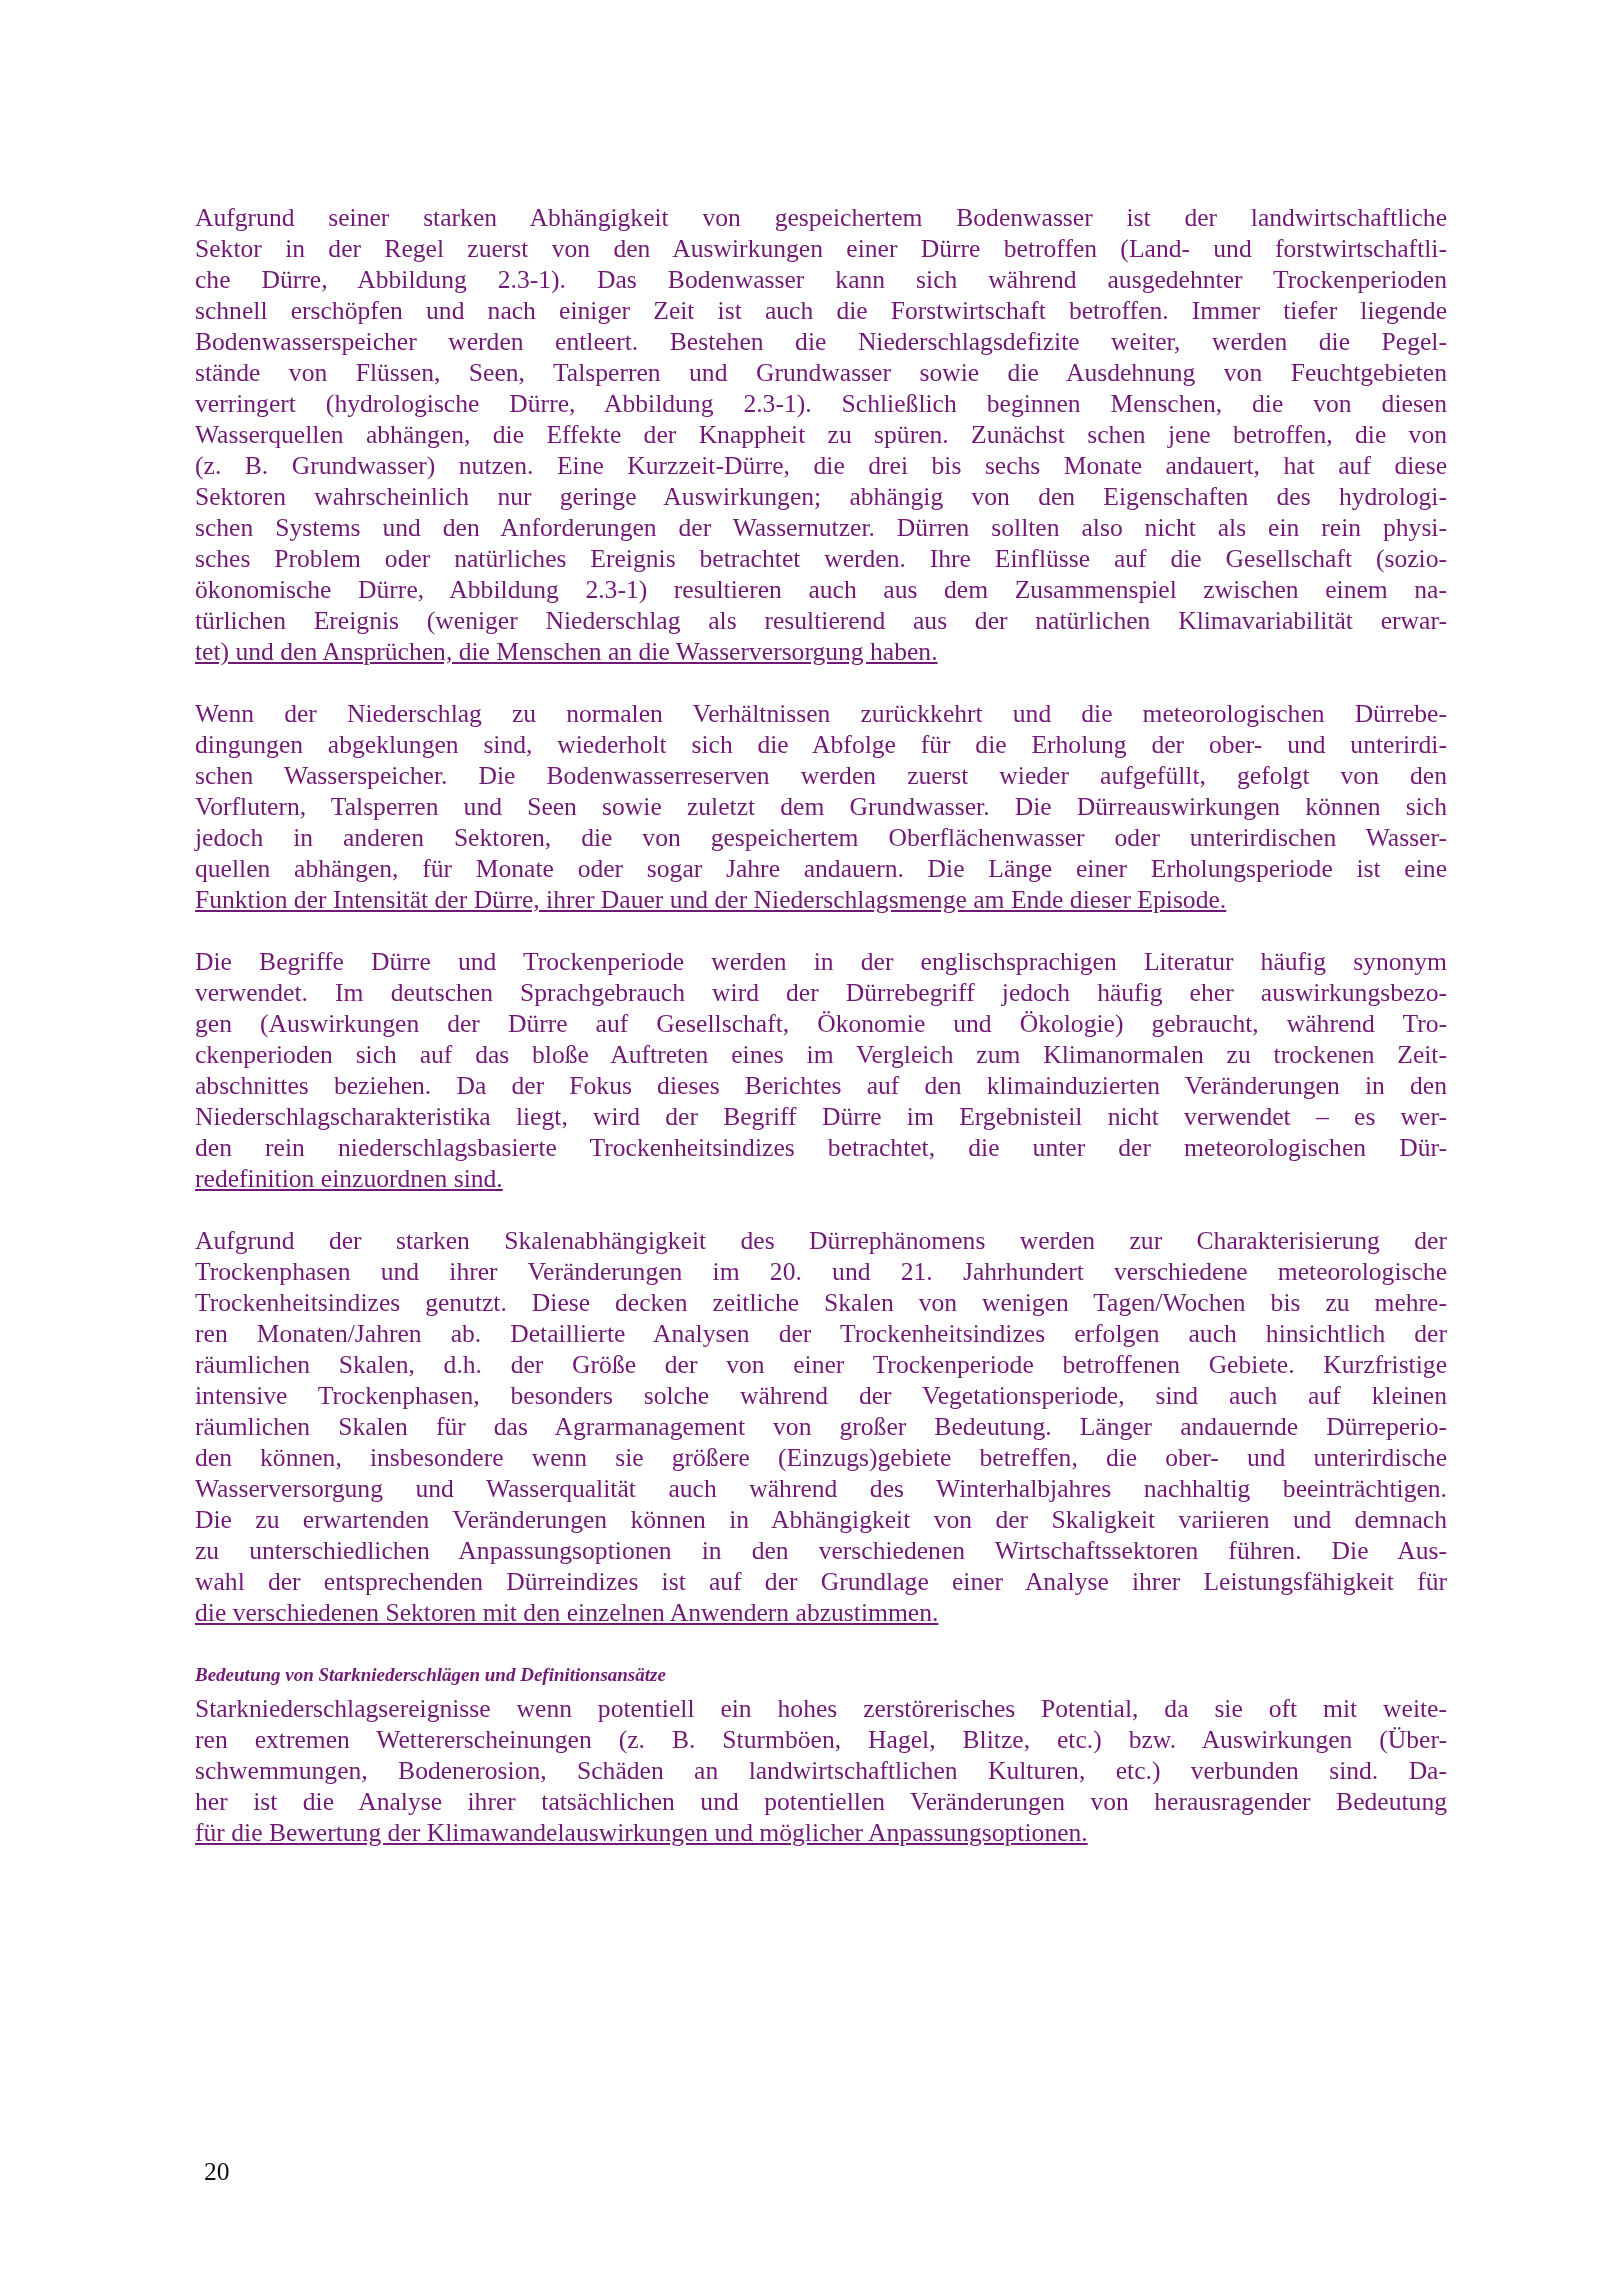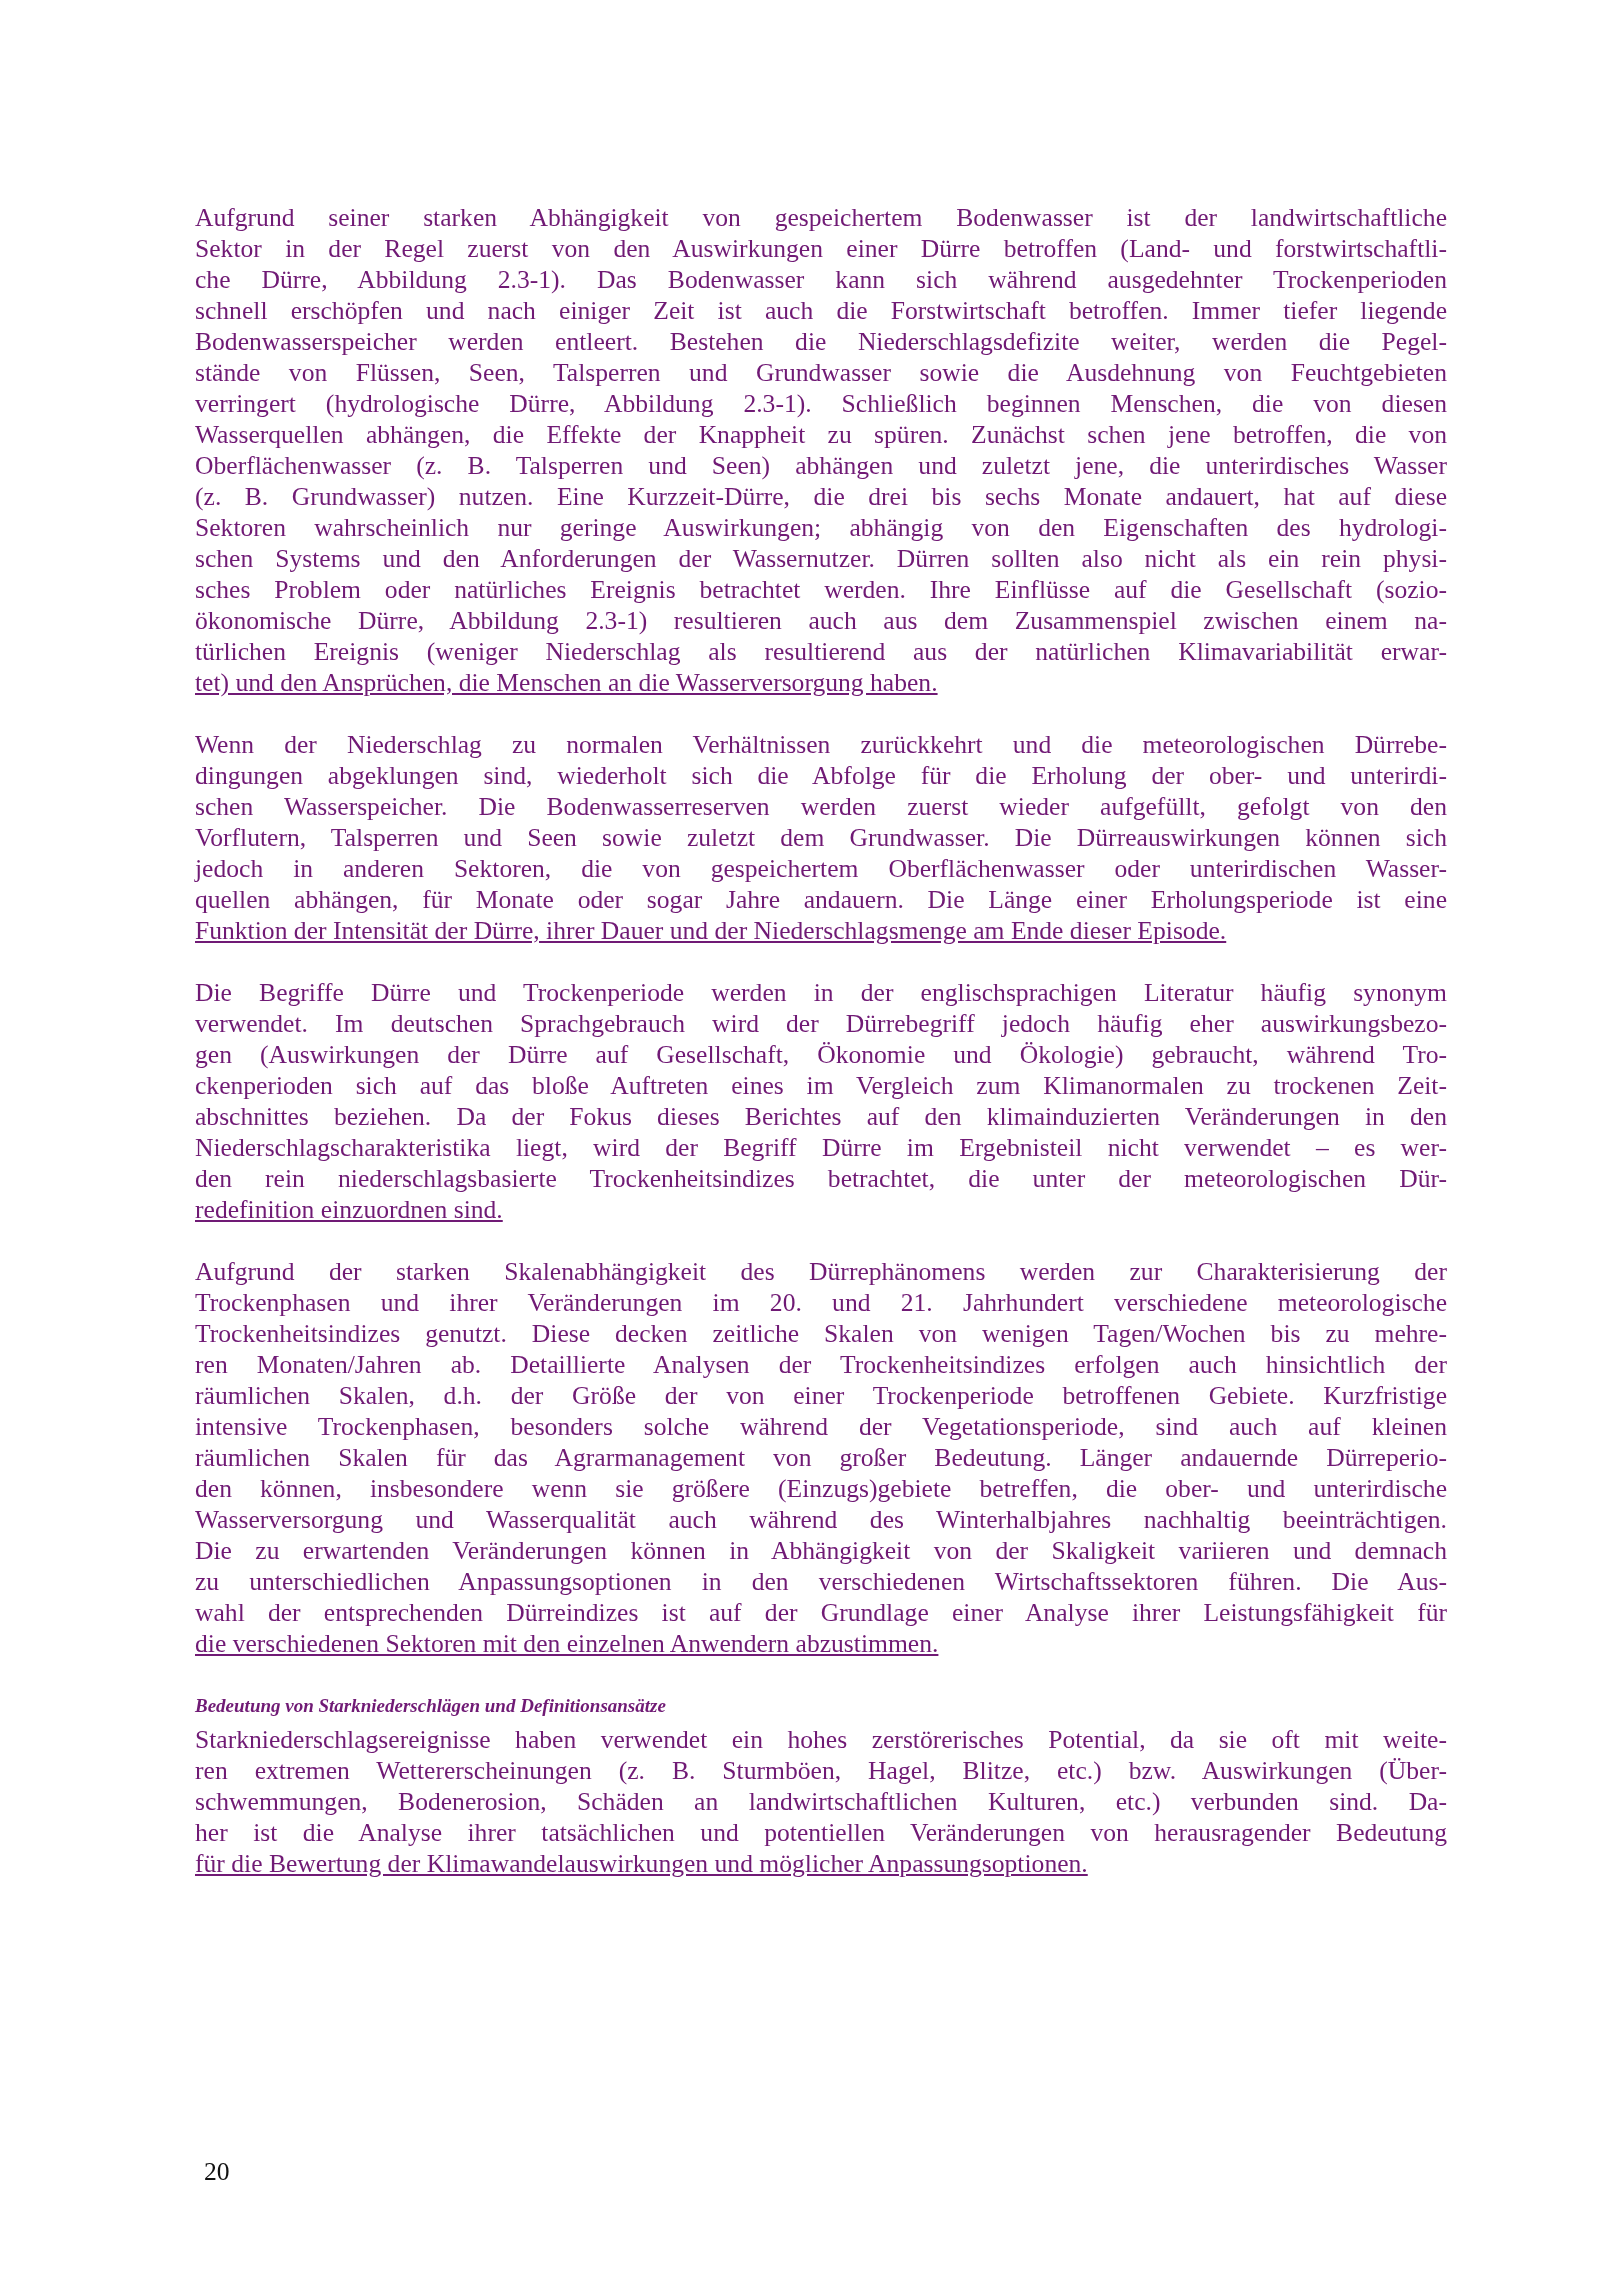--- a/index.html
+++ b/index.html
@@ -49,21 +49,20 @@
 <div class="page">
   <div class="para">
       <span class="line">Aufgrund seiner starken Abhängigkeit von gespeichertem Bodenwasser ist der landwirtschaftliche</span>
       <span class="line">Sektor in der Regel zuerst von den Auswirkungen einer Dürre betroffen (Land- und forstwirtschaftli-</span>
       <span class="line">che Dürre, Abbildung 2.3-1). Das Bodenwasser kann sich während ausgedehnter Trockenperioden</span>
       <span class="line">schnell erschöpfen und nach einiger Zeit ist auch die Forstwirtschaft betroffen. Immer tiefer liegende</span>
       <span class="line">Bodenwasserspeicher werden entleert. Bestehen die Niederschlagsdefizite weiter, werden die Pegel-</span>
       <span class="line">stände von Flüssen, Seen, Talsperren und Grundwasser sowie die Ausdehnung von Feuchtgebieten</span>
       <span class="line">verringert (hydrologische Dürre, Abbildung 2.3-1). Schließlich beginnen Menschen, die von diesen</span>
       <span class="line">Wasserquellen abhängen, die Effekte der Knappheit zu spüren. Zunächst schen jene betroffen, die von</span>
-      <span class="line">Oberflächenwasser (z. B. Talsperren und Seen) abhängen und zuletzt jene, die unterirdisches Wasser</span>
       <span class="line">(z. B. Grundwasser) nutzen. Eine Kurzzeit-Dürre, die drei bis sechs Monate andauert, hat auf diese</span>
       <span class="line">Sektoren wahrscheinlich nur geringe Auswirkungen; abhängig von den Eigenschaften des hydrologi-</span>
       <span class="line">schen Systems und den Anforderungen der Wassernutzer. Dürren sollten also nicht als ein rein physi-</span>
       <span class="line">sches Problem oder natürliches Ereignis betrachtet werden. Ihre Einflüsse auf die Gesellschaft (sozio-</span>
       <span class="line">ökonomische Dürre, Abbildung 2.3-1) resultieren auch aus dem Zusammenspiel zwischen einem na-</span>
       <span class="line">türlichen Ereignis (weniger Niederschlag als resultierend aus der natürlichen Klimavariabilität erwar-</span>
       <span class="line last">tet) und den Ansprüchen, die Menschen an die Wasserversorgung haben.</span>
     </div>
   <div class="para">
       <span class="line">Wenn der Niederschlag zu normalen Verhältnissen zurückkehrt und die meteorologischen Dürrebe-</span>
@@ -94,21 +93,21 @@
       <span class="line">räumlichen Skalen für das Agrarmanagement von großer Bedeutung. Länger andauernde Dürreperio-</span>
       <span class="line">den können, insbesondere wenn sie größere (Einzugs)gebiete betreffen, die ober- und unterirdische</span>
       <span class="line">Wasserversorgung und Wasserqualität auch während des Winterhalbjahres nachhaltig beeinträchtigen.</span>
       <span class="line">Die zu erwartenden Veränderungen können in Abhängigkeit von der Skaligkeit variieren und demnach</span>
       <span class="line">zu unterschiedlichen Anpassungsoptionen in den verschiedenen Wirtschaftssektoren führen. Die Aus-</span>
       <span class="line">wahl der entsprechenden Dürreindizes ist auf der Grundlage einer Analyse ihrer Leistungsfähigkeit für</span>
       <span class="line last">die verschiedenen Sektoren mit den einzelnen Anwendern abzustimmen.</span>
     </div>
   <div class="heading">Bedeutung von Starkniederschlägen und Definitionsansätze</div>
   <div class="para">
-      <span class="line">Starkniederschlagsereignisse haben verwendet ein hohes zerstörerisches Potential, da sie oft mit weite-</span>
+      <span class="line">Starkniederschlagsereignisse wenn potentiell ein hohes zerstörerisches Potential, da sie oft mit weite-</span>
       <span class="line">ren extremen Wettererscheinungen (z. B. Sturmböen, Hagel, Blitze, etc.) bzw. Auswirkungen (Über-</span>
       <span class="line">schwemmungen, Bodenerosion, Schäden an landwirtschaftlichen Kulturen, etc.) verbunden sind. Da-</span>
       <span class="line">her ist die Analyse ihrer tatsächlichen und potentiellen Veränderungen von herausragender Bedeutung</span>
       <span class="line last">für die Bewertung der Klimawandelauswirkungen und möglicher Anpassungsoptionen.</span>
     </div>
 </div>
 
 <div class="page-number">20</div>
 
 

